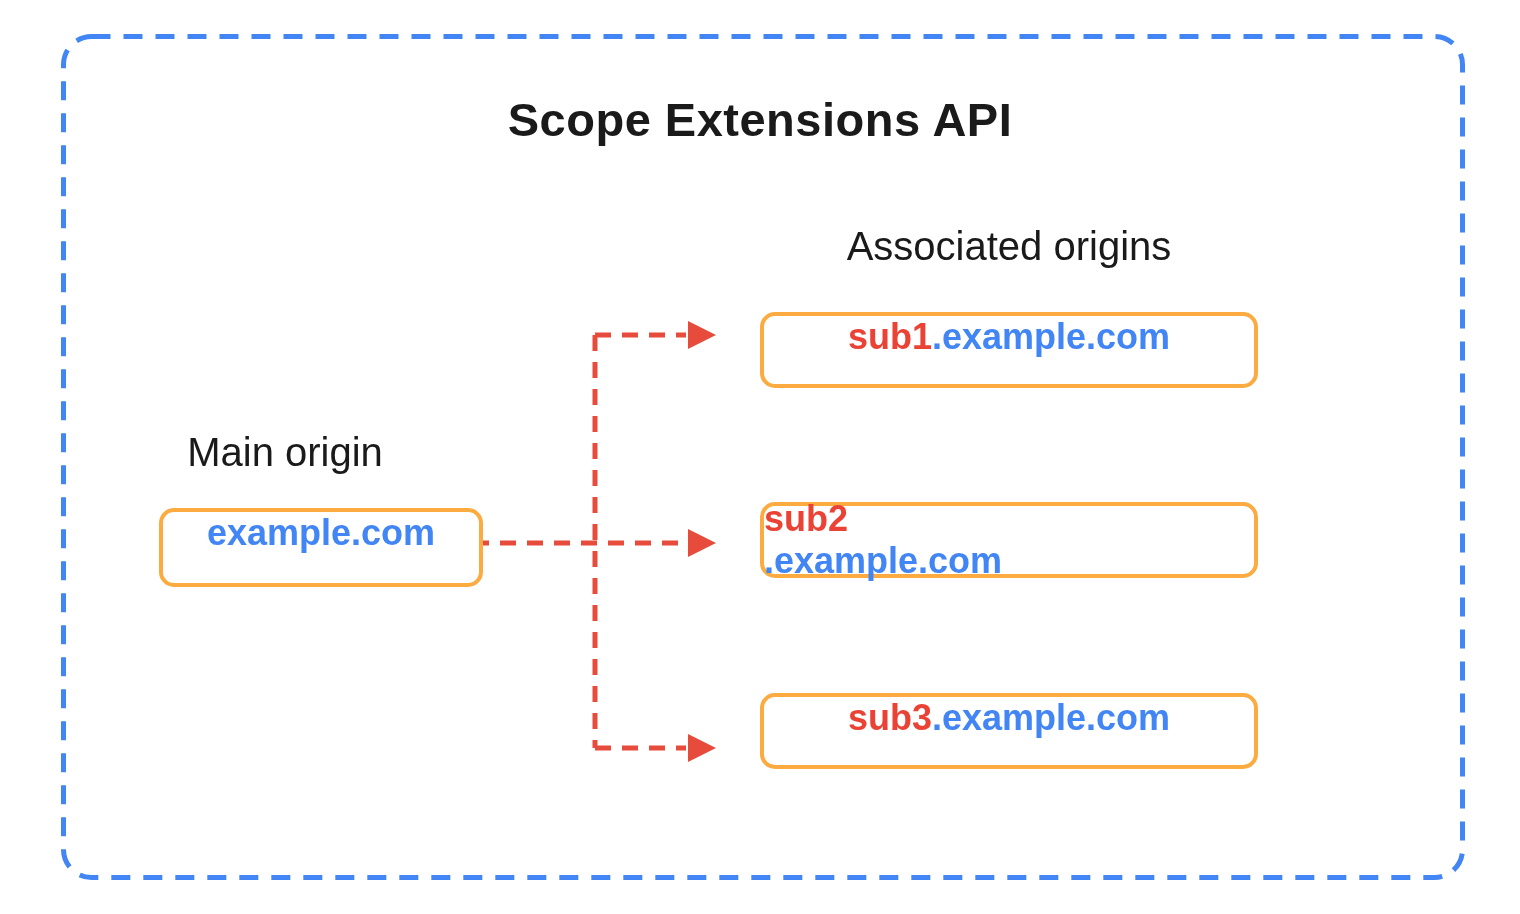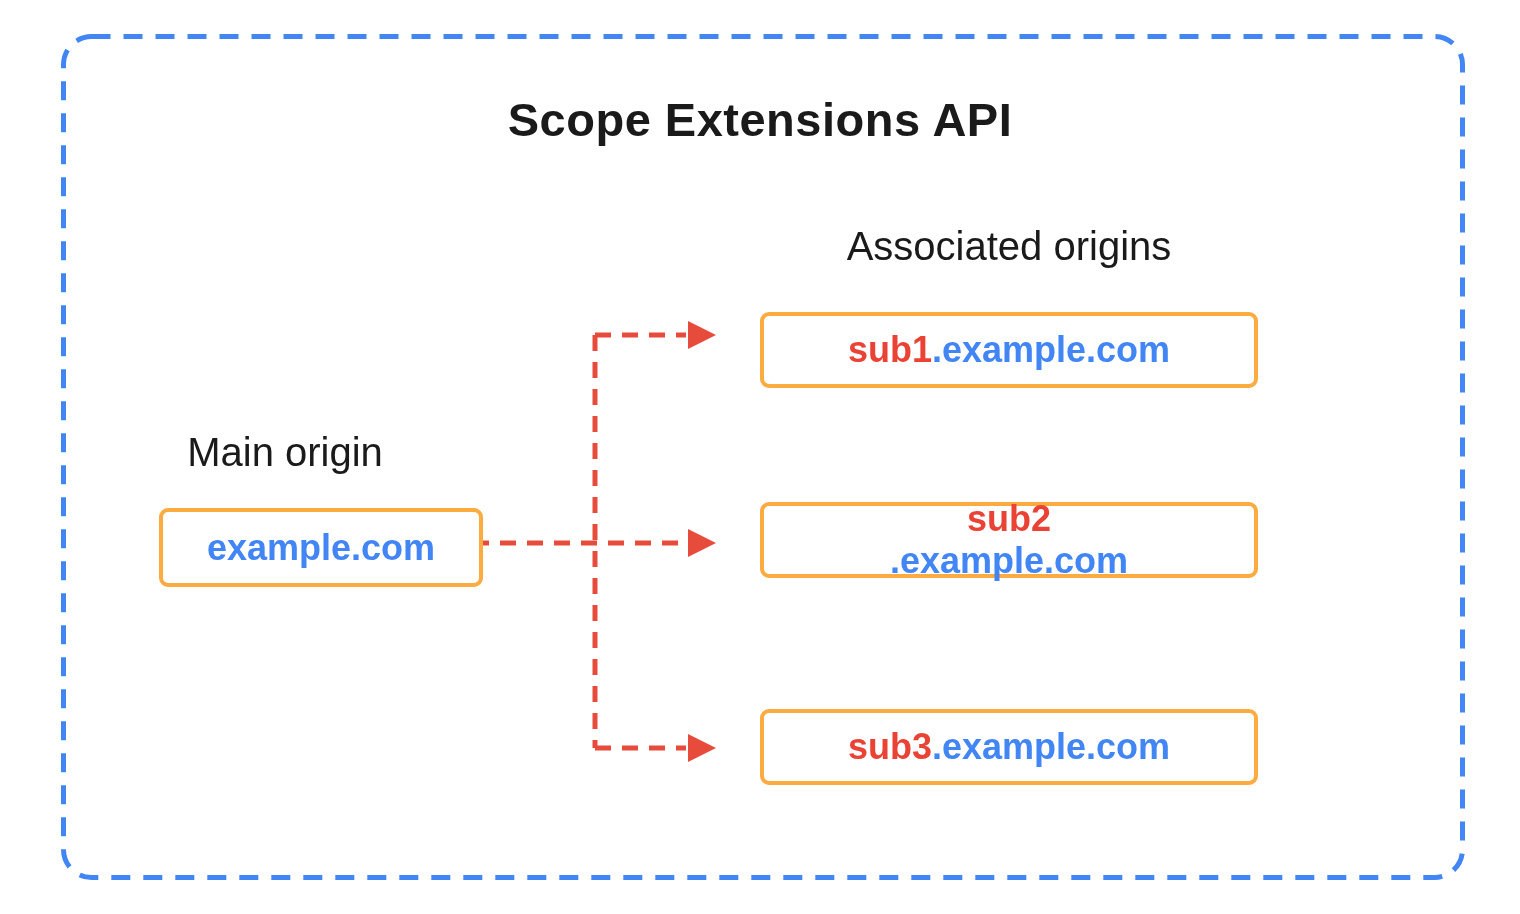--- a/index.html
+++ b/index.html
@@ -65,44 +65,44 @@
   }
   .label-main {
     left: 123px;
     top: 430px;
     width: 324px;
   }
   .origin-box {
     position: absolute;
     box-sizing: border-box;
     border: 4px solid var(--box-orange, #FBAB40);
-    border-radius: 9px;
+    border-radius: 15px;
     background: #FFFFFF;
     display: flex;
-    align-items: center;
+    align-items: flex-start;
     justify-content: center;
     font-size: 36px;
     font-weight: 700;
     white-space: nowrap;
   }
   .main-origin-box {
     left: 123px;
     top: 508px;
     width: 324px;
     height: 79px;
     margin-left: 36px;
   }
   .sub-box {
     left: 760px;
     width: 498px;
     height: 76px;
   }
   .sub-box-1 { top: 312px; }
   .sub-box-2 { top: 502px; flex-direction: column; }
-  .sub-box-3 { top: 709px; }
+  .sub-box-3 { top: 693px; }
   .txt-blue { color: var(--text-blue, #4285F4); }
   .txt-red  { color: var(--text-red, #EA4335); }
 </style>
 </head>
 <body>
 
 <div class="canvas">
 
   <svg class="strokes" viewBox="0 0 1520 914">
 

